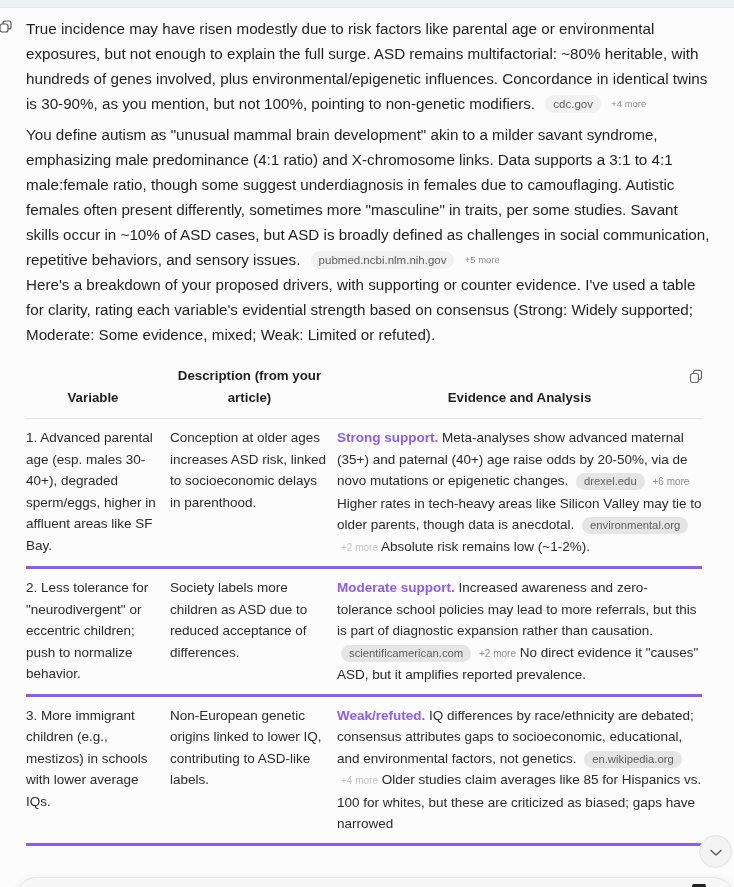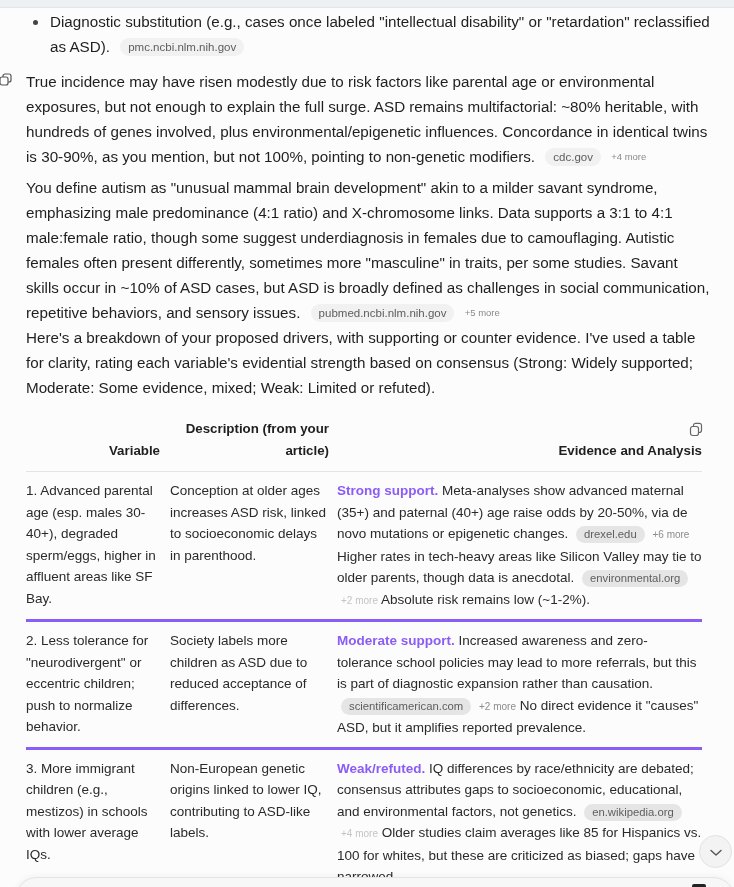--- a/index.html
+++ b/index.html
@@ -12,46 +12,40 @@
   .bullet-item { position: relative; padding-left: 24px; font-size: 15.2px; line-height: 25px; }
   .bullet-item::before { content: ""; position: absolute; left: 7px; top: 11px; width: 5px; height: 5px; border-radius: 50%; background: #444; }
   .pill { display: inline-block; font-size: 11.5px; line-height: 18px; padding: 0 8px; border-radius: 9px; background: #f1f1f1; color: #5d5d5d; margin-left: 6px; vertical-align: 1px; cursor: pointer; }
   .more { display: inline-block; font-size: 9.5px; color: #8a8a8a; margin-left: 6px; vertical-align: 2px; cursor: pointer; }
   .para-block { position: relative; margin-top: 6px; }
   .copy-side { position: absolute; left: -27px; top: 4px; width: 14px; height: 14px; }
   h3.section-title { font-size: 14.5px; font-weight: bold; margin-top: 22px; margin-bottom: 8px; color: #1f1f1f; }
   .table-wrap { position: relative; margin-top: 14px; }
   .table-copy { position: absolute; right: 6px; top: 8px; width: 15px; height: 15px; cursor: pointer; }
   table { border-collapse: collapse; width: 676px; font-size: 13.5px; line-height: 21.5px; }
-  thead th { text-align: right; font-weight: bold; vertical-align: bottom; padding: 4px 0 10px 0; font-size: 13.3px; color: #1f1f1f; border-bottom: 1px solid #e4e4e4; }
+  thead th { text-align: center; font-weight: bold; vertical-align: bottom; padding: 4px 0 10px 0; font-size: 13.3px; color: #1f1f1f; border-bottom: 1px solid #e4e4e4; }
   tbody td { vertical-align: top; padding: 8px 0 8px 0; border-bottom: 3px solid #8b5cf6; color: #2a2a2a; }
   .c1 { width: 144px; padding-right: 10px !important; }
   .c2 { width: 167px; padding-right: 8px !important; }
   .c3 { width: 365px; }
   .evidence strong { font-weight: bold; color: #8b5cf6; }
   .tbl-pill { font-size: 11.3px; line-height: 17px; padding: 0 8px; border-radius: 9px; background: #e5e5e5; color: #5e5e5e; margin-left: 4px; display: inline-block; }
   .tbl-more { font-size: 10px; color: #8c8c8c; margin-left: 4px; display: inline-block; }
   .tbl-more.faded { color: #c4c4c4; }
   .scroll-down-btn { position: absolute; left: 699px; top: 835px; width: 33px; height: 33px; border-radius: 50%; background: #f3f3f3; border: 1px solid #e2e2e2; display: flex; align-items: center; justify-content: center; cursor: pointer; }
   .input-bar { position: absolute; left: 15px; top: 877px; width: 720px; height: 40px; background: #f7f7f7; border: 1px solid #e4e4e4; border-radius: 22px 22px 0 0; box-shadow: 0 -2px 6px rgba(0,0,0,0.04); }
   .input-handle { position: absolute; right: 28px; top: 6px; width: 14px; height: 4px; border-radius: 2px; background: #222; }
 </style>
 </head>
 <body>
 
 <div class="topstrip"></div>
 
 <div class="content">
 
-  <ul class="bullet-list" style="margin-top:3px;">
-    <li class="bullet-item">
-      <span>Diagnostic substitution (e.g., cases once labeled "intellectual disability" or "retardation" reclassified as ASD).</span>
-      <span class="pill">pmc.ncbi.nlm.nih.gov</span>
-    </li>
-  </ul>
 
   <div class="para-block" style="margin-top:10px;">
     <span class="copy-side">
       <svg width="14" height="14" viewBox="0 0 14 14">
           <rect x="1" y="4" width="8" height="8" rx="2" fill="none" stroke="#555" stroke-width="1.2"></rect>
           <path d="M4 4 V3 a2 2 0 0 1 2-2 h4 a2 2 0 0 1 2 2 v4 a2 2 0 0 1 -2 2 h-1" fill="none" stroke="#555" stroke-width="1.2"></path>
         </svg>
     </span>
     <p class="para">
       <span>True incidence may have risen modestly due to risk factors like parental age or environmental exposures, but not enough to explain the full surge. ASD remains multifactorial: ~80% heritable, with hundreds of genes involved, plus environmental/epigenetic influences. Concordance in identical twins is 30-90%, as you mention, but not 100%, pointing to non-genetic modifiers.</span>

